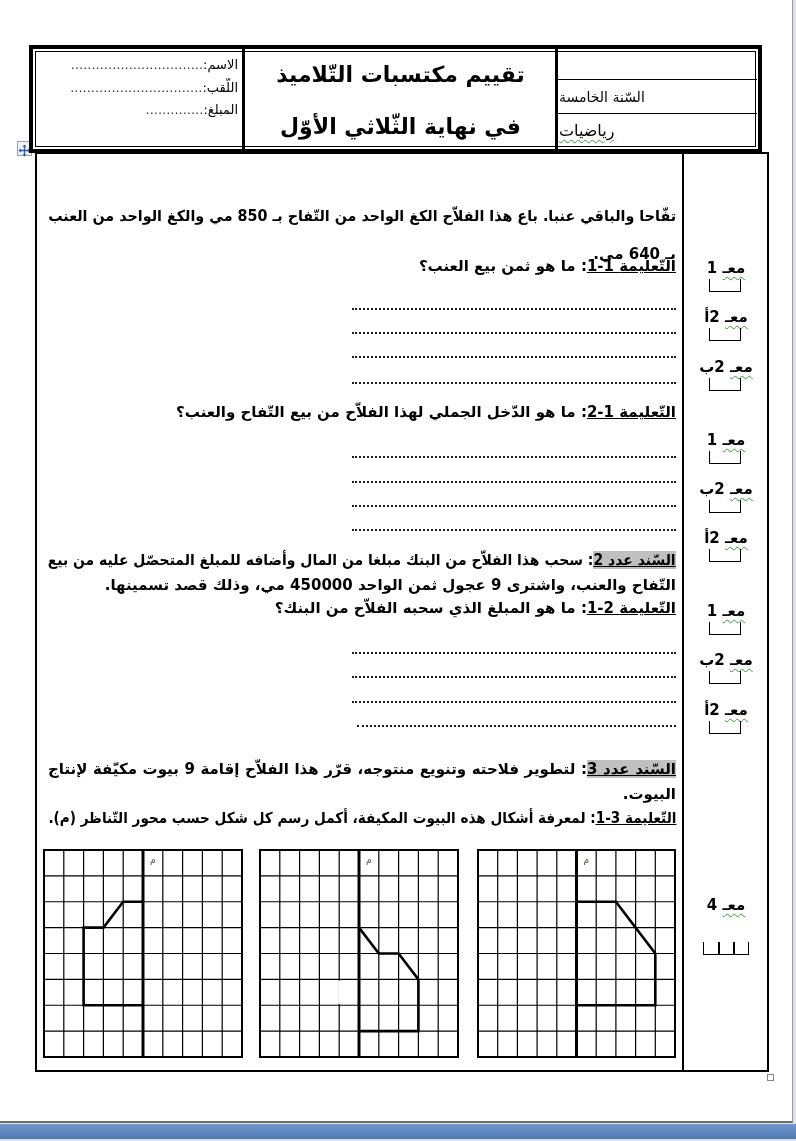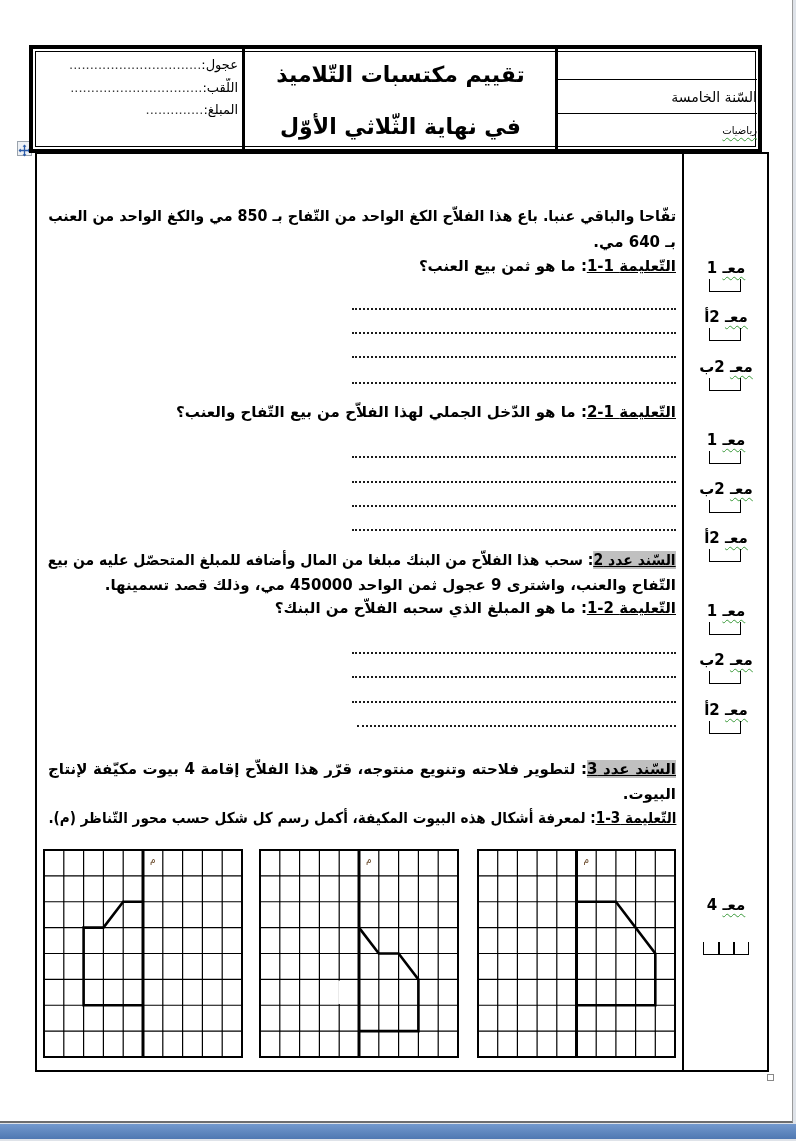--- a/index.html
+++ b/index.html
@@ -7,21 +7,21 @@
   .page{position:absolute;left:0;top:0;width:792px;height:1121px;background:#fff;border-right:1px solid #9a9a9a;border-bottom:2px solid #6d6d6d}
   .statusbar{position:absolute;left:0;top:1124px;width:796px;height:15px;background:linear-gradient(#7399cd,var(--status_bar,#4f78b2))}
   
   .hdr-outer{position:absolute;left:29px;top:45px;width:733px;height:108px;border:4px solid #000;box-sizing:border-box}
   .hdr-inner{position:absolute;left:35px;top:51px;width:721px;height:96px;border:1px solid #000;box-sizing:border-box}
   .vdiv{position:absolute;top:49px;height:100px;width:3px;background:#000}
   .hline{position:absolute;height:1px;background:#000}
   .hl{position:absolute;left:36px;width:202px;height:20px;line-height:20px;direction:rtl;text-align:right;font-size:13px;white-space:nowrap;overflow:hidden}
   .hl .dots{color:#3a3a3a;letter-spacing:0.6px}
   .ttl{position:absolute;left:247px;width:307px;text-align:center;direction:rtl;font-weight:bold;font-size:22px;line-height:30px;height:30px;white-space:nowrap}
-  .meta{position:absolute;left:559px;width:198px;text-align:right;direction:rtl;line-height:22px;height:22px;white-space:nowrap}
+  .meta{position:absolute;left:559px;width:198px;text-align:left;direction:rtl;line-height:22px;height:22px;white-space:nowrap}
   .sq{text-decoration:underline wavy var(--grammar_squiggle,#3a9a3a);text-decoration-thickness:1px;text-underline-offset:3px}
   
   .main{position:absolute;left:35px;top:152px;width:734px;height:920px;border:2px solid #000;box-sizing:border-box}
   .mdiv{position:absolute;left:682px;top:152px;width:2px;height:920px;background:#000}
   
   .line{position:absolute;left:48px;width:628px;height:25px;line-height:25px;direction:rtl;text-align:right;white-space:nowrap;font-weight:bold;font-size:15px}
   .line.just{text-align:justify;text-align-last:justify}
   .sanad{background:var(--highlight,#c0c0c0);text-decoration:underline}
   .talima{text-decoration:underline}
   .num{direction:ltr;unicode-bidi:isolate;text-decoration:underline}
@@ -48,40 +48,40 @@
   </div>
 
   <div class="hdr-outer"></div>
   <div class="hdr-inner"></div>
   <div class="vdiv" style="left:242px"></div>
   <div class="vdiv" style="left:555px"></div>
   <div class="hline" style="left:558px;top:79px;width:199px"></div>
   <div class="hline" style="left:558px;top:113px;width:199px"></div>
 
   <div class="hl" style="top:55px">
-    <span>عجول:</span><span class="dots">................................</span>
+    <span>الاسم:</span><span class="dots">................................</span>
   </div>
   <div class="hl" style="top:78px">
     <span>اللّقب:</span><span class="dots">................................</span>
   </div>
   <div class="hl" style="top:100px">
     <span>المبلغ:</span><span class="dots">..............</span>
   </div>
 
   <div class="ttl" style="top:60px">تقييم مكتسبات التّلاميذ</div>
   <div class="ttl" style="top:112px">في نهاية الثّلاثي الأوّل</div>
 
   <div class="meta" style="top:86px;font-size:14px"><span>السّنة الخامسة</span></div>
-  <div class="meta" style="top:120px;font-size:10px"><span class="sq">رياضيات</span></div>
+  <div class="meta" style="top:120px;font-size:16px"><span class="sq">رياضيات</span></div>
 
   <div class="main"></div>
   <div class="mdiv"></div>
 
   <div class="line fit" style="top:204px"><span class="in" style="display: inline-block; transform-origin: 100% 50%; transform: scaleX(0.9542);">تفّاحا والباقي عنبا. باع هذا الفلاّح الكغ الواحد من التّفاح بـ 850 مي والكغ الواحد من العنب</span></div>
-  <div class="line fit" style="top:230px"><span class="in">بـ 640 مي.</span></div>
+  <div class="line fit" style="top:242px"><span class="in">بـ 640 مي.</span></div>
 
   <div class="line fit" style="top:254px"><span class="in"><span class="talima"><span>التّعليمة</span> <span class="num">1-1</span></span><span>: </span><span>ما هو ثمن بيع العنب؟</span></span></div>
   <div class="ans" style="top:308px"></div>
   <div class="ans" style="top:332px"></div>
   <div class="ans" style="top:356px"></div>
   <div class="ans" style="top:382px"></div>
 
   <div class="line fit" style="top:400px"><span class="in"><span class="talima"><span>التّعليمة</span> <span class="num">2-1</span></span><span>: </span><span>ما هو الدّخل الجملي لهذا الفلاّح من بيع التّفاح والعنب؟</span></span></div>
   <div class="ans" style="top:456px"></div>
   <div class="ans" style="top:481px"></div>
@@ -89,21 +89,21 @@
   <div class="ans" style="top:529px"></div>
 
   <div class="line fit" style="top:548px"><span class="in" style="display: inline-block; transform-origin: 100% 50%; transform: scaleX(0.9308);"><span class="sanad"><span>السّند عدد </span><span class="num">2</span></span><span>: </span><span>سحب هذا الفلاّح من البنك مبلغا من المال وأضافه للمبلغ المتحصّل عليه من بيع</span></span></div>
   <div class="line fit" style="top:573px"><span class="in">التّفاح والعنب، واشترى 9 عجول ثمن الواحد 450000 مي، وذلك قصد تسمينها.</span></div>
   <div class="line fit" style="top:596px"><span class="in"><span class="talima"><span>التّعليمة</span> <span class="num">1-2</span></span><span>: </span><span>ما هو المبلغ الذي سحبه الفلاّح من البنك؟</span></span></div>
   <div class="ans" style="top:652px"></div>
   <div class="ans" style="top:676px"></div>
   <div class="ans" style="top:701px"></div>
   <div class="ans" style="top:725px;left:357px;width:319px"></div>
 
-  <div class="line fit just" style="top:757px"><span class="in"><span class="sanad"><span>السّند عدد </span><span class="num">3</span></span><span>: </span><span>لتطوير فلاحته وتنويع منتوجه، قرّر هذا الفلاّح إقامة 4 بيوت مكيّفة لإنتاج</span></span></div>
+  <div class="line fit just" style="top:757px"><span class="in"><span class="sanad"><span>السّند عدد </span><span class="num">3</span></span><span>: </span><span>لتطوير فلاحته وتنويع منتوجه، قرّر هذا الفلاّح إقامة 9 بيوت مكيّفة لإنتاج</span></span></div>
   <div class="line fit" style="top:782px"><span class="in">البيوت.</span></div>
   <div class="line fit" style="top:806px"><span class="in" style="display: inline-block; transform-origin: 100% 50%; transform: scaleX(0.9057);"><span class="talima"><span>التّعليمة</span> <span class="num">1-3</span></span><span>: </span><span>لمعرفة أشكال هذه البيوت المكيفة، أكمل رسم كل شكل حسب محور التّناظر (م).</span></span></div>
 
   <svg class="grid" style="left:43px" width="200" height="209">
       <line x1="0" y1="1" x2="200" y2="1" stroke="#000" stroke-width="2"></line>
       <line x1="0" y1="26.875" x2="200" y2="26.875" stroke="#000" stroke-width="1.2"></line>
       <line x1="0" y1="52.75" x2="200" y2="52.75" stroke="#000" stroke-width="1.2"></line>
       <line x1="0" y1="78.625" x2="200" y2="78.625" stroke="#000" stroke-width="1.2"></line>
       <line x1="0" y1="104.5" x2="200" y2="104.5" stroke="#000" stroke-width="1.2"></line>
       <line x1="0" y1="130.375" x2="200" y2="130.375" stroke="#000" stroke-width="1.2"></line>

